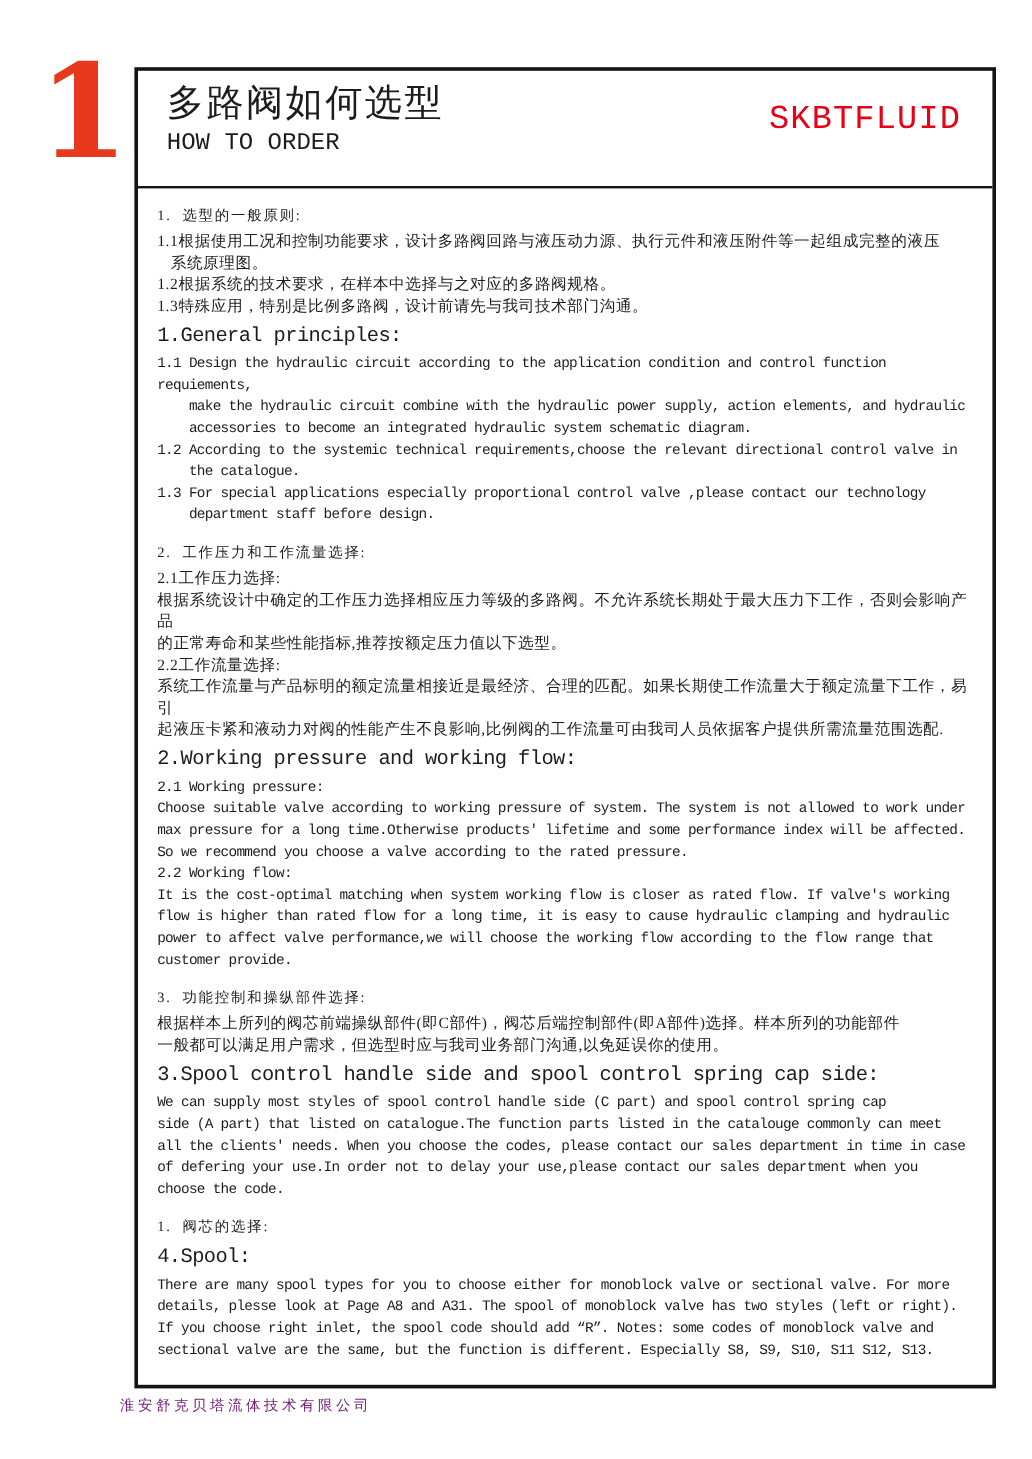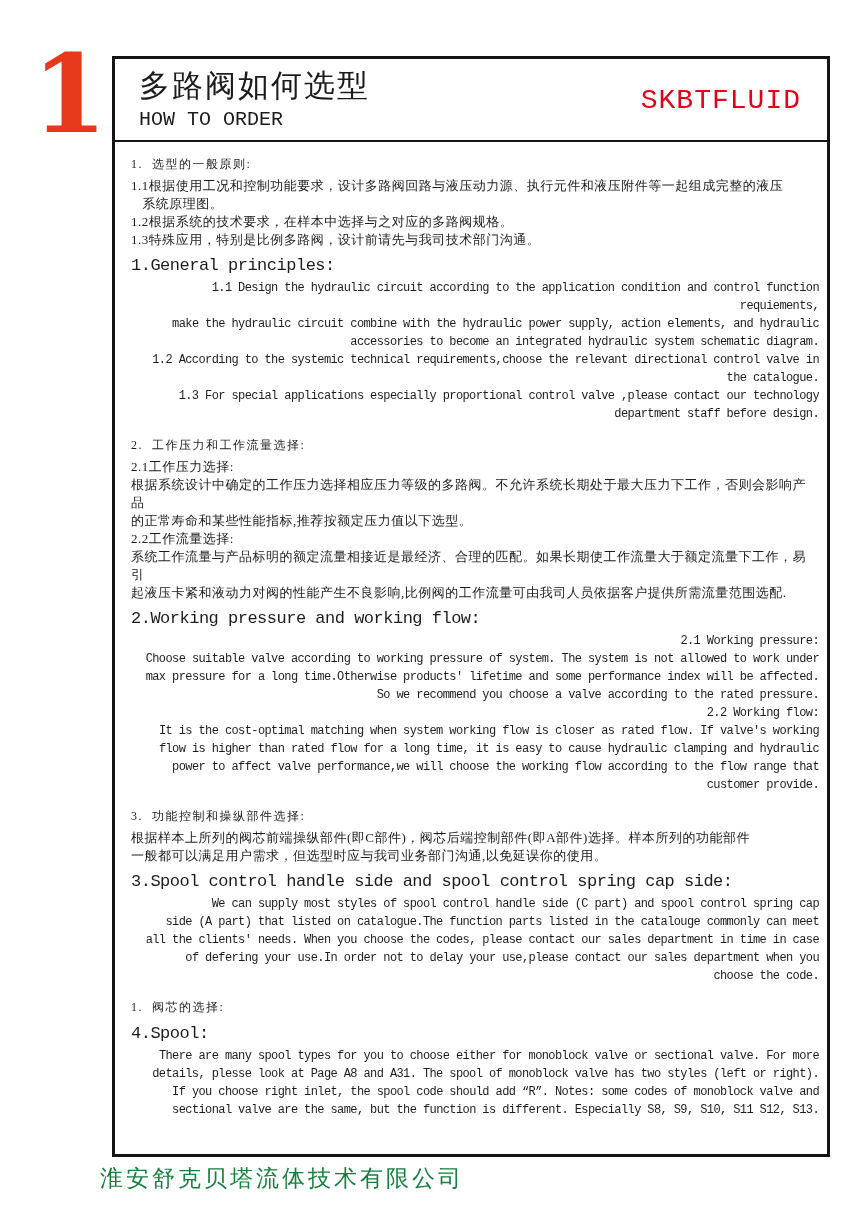--- a/index.html
+++ b/index.html
@@ -25,21 +25,21 @@
 
   .doc-box {
     position: absolute;
     left: 112px; top: 56px;
     width: 718px; height: 1101px;
     border: 3px solid #141414;
     background: #ffffff;
   }
 
   .doc-header {
-    height: 83px;
+    height: 98px;
     border-bottom: 2px solid #141414;
     position: relative;
     padding: 8px 0 0 24px;
   }
   .title-cn {
     font-size: 31px;
     font-weight: 400;
     letter-spacing: 2px;
     line-height: 1.25;
   }
@@ -82,29 +82,28 @@
     white-space: pre-wrap;
     line-height: 22px;
     margin: 6px 0 2px 0;
   }
   .en-body {
     font-family: "Liberation Mono", "DejaVu Sans Mono", monospace;
     font-size: 12px;
     line-height: 18px;
     letter-spacing: -0.6px;
     white-space: pre-wrap;
-    text-align: right;
   }
 
   .footer {
     position: absolute;
     left: 100px; top: 1163px;
-    font-size: 23px;
+    font-size: 12px;
     letter-spacing: 3px;
-    color: #15803d;
+    color: #701a75;
   }
 </style>
 </head>
 <body>
 
 <div class="index-number">1</div>
 
 <div class="doc-box">
 
   <div class="doc-header">

